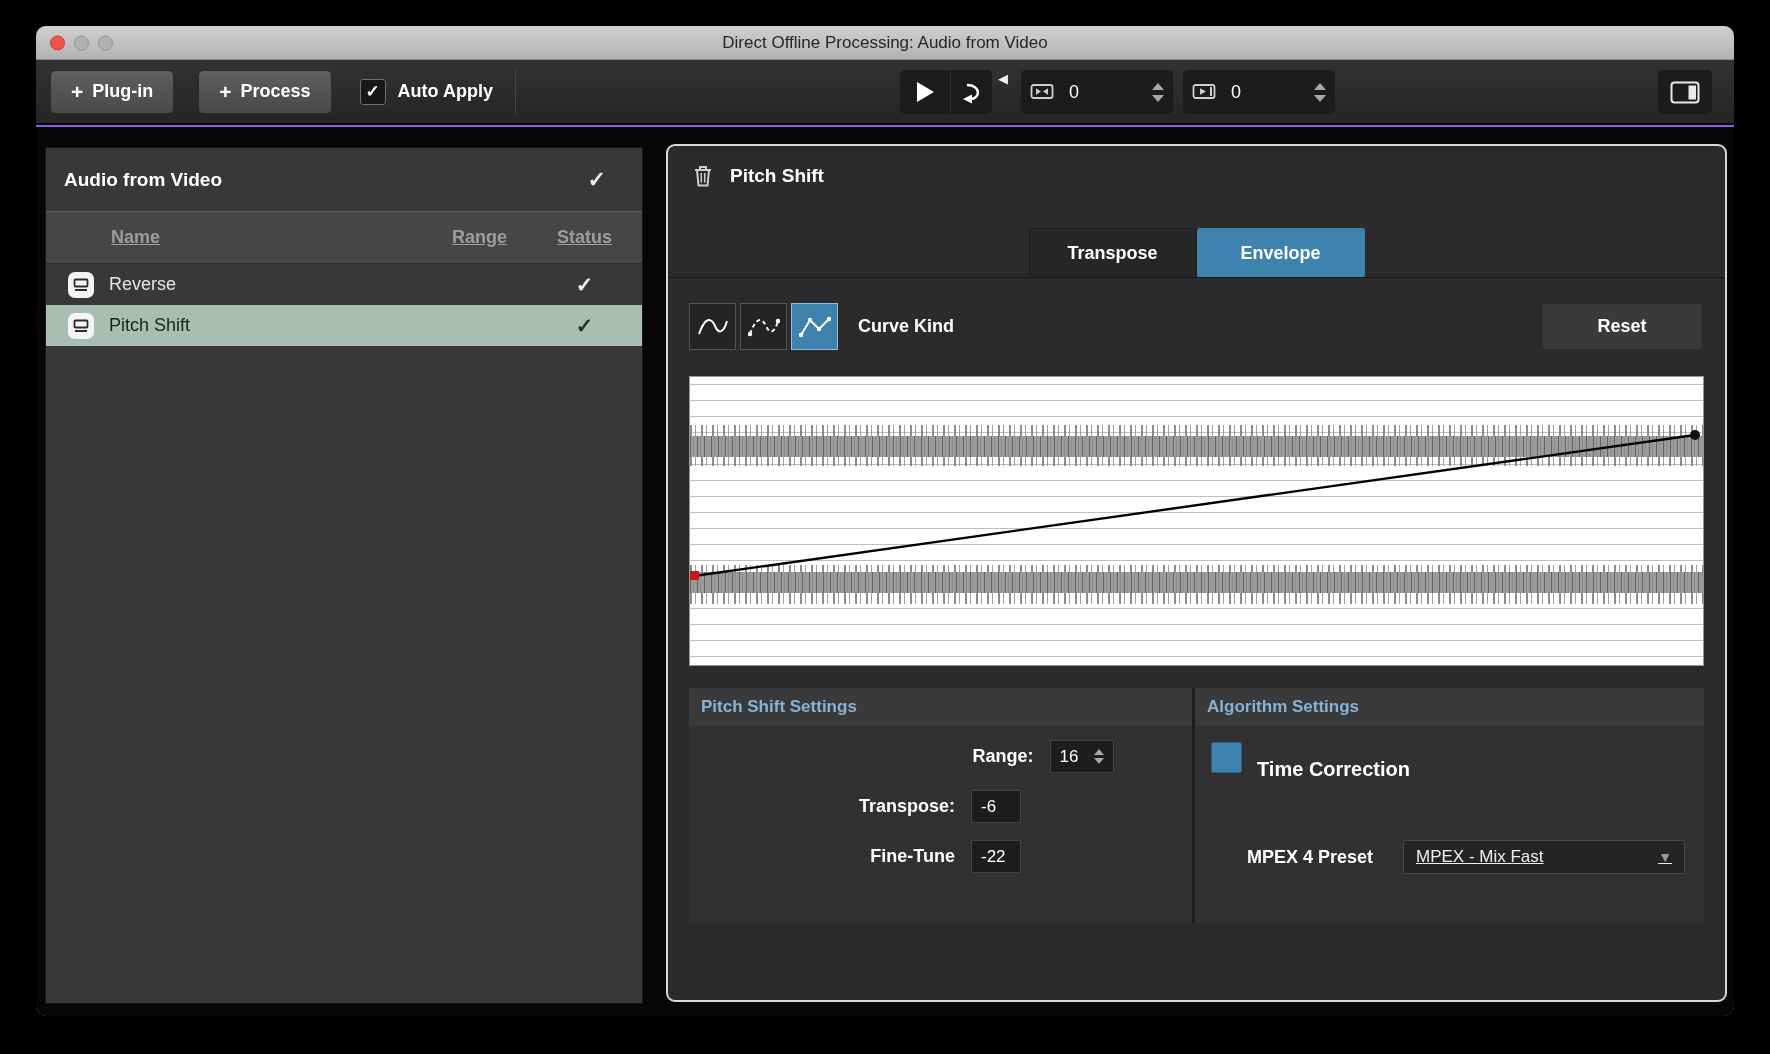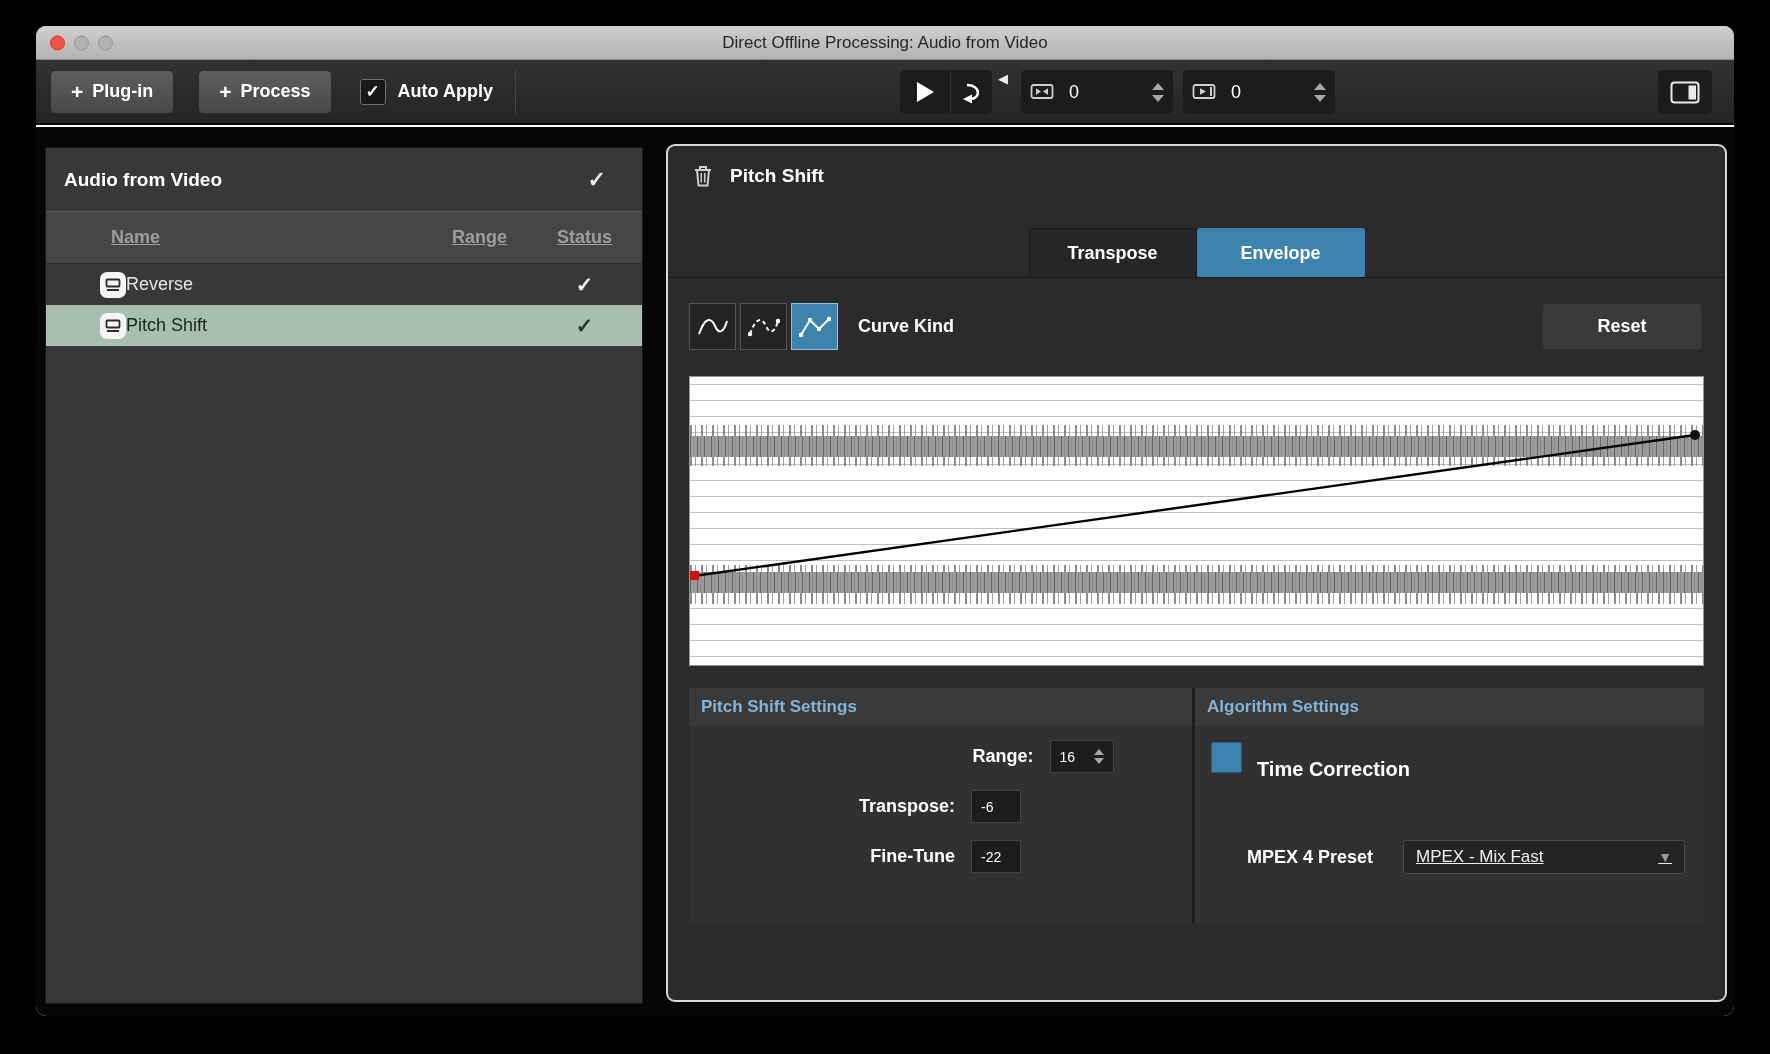--- a/index.html
+++ b/index.html
@@ -1,20 +1,20 @@
 <!DOCTYPE html>
 <html><head>
 <meta charset="utf-8">
 <style>
   * { margin:0; padding:0; box-sizing:border-box; }
   html,body { width:1770px; height:1054px; background:#000; font-family:"Liberation Sans",sans-serif; overflow:hidden; }
   body { position:relative; }
 
   .window { position:absolute; left:36px; top:26px; width:1698px; height:990px;
-            border-radius:10px; background:#ffffff; overflow:hidden;
+            border-radius:10px; background:#8b5cf6; overflow:hidden;
             box-shadow:0 22px 60px rgba(0,0,0,.7); }
 
   
   .titlebar { height:34px; background:linear-gradient(#d0d0d0,#b2b2b2);
               border-bottom:1px solid #8a8a8a; position:relative;
               display:flex; align-items:center; justify-content:center; }
   .title { font-size:17px; color:#262626; }
   .traffic { position:absolute; left:14px; top:50%; transform:translateY(-50%);
              display:flex; gap:9px; }
   .tl { width:15px; height:15px; border-radius:50%; display:inline-block; }
@@ -70,21 +70,21 @@
   .lp-header .check { font-size:22px; color:#ededed; }
   .lp-cols { height:52px; background:#464646; display:grid;
              grid-template-columns:1fr 130px 115px; align-items:center;
              color:#9d9d9d; font-weight:bold; font-size:18px; border-bottom:1px solid #2c2c2c;text-decoration:underline; }
   .col-name { padding-left:65px; }
   .col-range { text-align:right; padding-right:20px; }
   .col-status { text-align:center; }
   .row { height:41px; display:grid; grid-template-columns:1fr 130px 115px;
          align-items:center; color:#e6e6e6; font-size:18px; }
   .row.selected { background:#a9beb2; color:#15241b; }
-  .name-cell { display:flex; align-items:center; padding-left:22px;margin-left:32px; }
+  .name-cell { display:flex; align-items:center; gap:15px; padding-left:22px; }
   .range-cell { text-align:right; padding-right:20px; }
   .status-cell { text-align:center; }
   .status-cell .check { font-size:21px; font-weight:bold; color:#f2f2f2; }
   .row.selected .status-cell .check { color:#173a24; }
   .process-icon { width:26px; height:26px; border-radius:7px; background:#f4f4f4;
                   display:flex; align-items:center; justify-content:center; flex:0 0 auto; }
 
   
   .right-panel { position:absolute; left:630px; top:17px; width:1061px; height:858px;
                  background:#2b2b2b; border:2px solid #d8d8d8; border-radius:9px; }
@@ -131,21 +131,21 @@
   .set-col { position:relative; height:100%; }
   .set-col.left { width:506px; border-right:3px solid #1e1e1e; }
   .set-col.right { flex:1; }
   .sec-header { height:38px; background:#3a3a3a; display:flex; align-items:center;
                 padding:0 12px; color:#85b4d8; font-weight:bold; font-size:17px; }
   .param-row { height:33px; margin-top:17px; display:flex; align-items:center; }
   .param-row.first { margin-top:14px;justify-content:center; }
   .param-label { width:282px; text-align:right; color:#fff; font-weight:bold;
                  font-size:18px; padding-right:16px; }
   .value-box { height:33px; background:#1d1d1d; border:1px solid #424242;
-               display:flex; align-items:center; color:#fff; font-size:14px; padding:0 9px; }
+               display:flex; align-items:center; color:#fff; font-size:17px; padding:0 9px; }
   .value-box.w-spin { width:64px; }
   .value-box.plain { width:50px; }
   .value-box .spin i { border-left-width:5px; border-right-width:5px; }
   .value-box .spin .up { border-bottom-width:6px; }
   .value-box .spin .down { border-top-width:6px; }
   .value-box .spin { gap:3px; }
 
   .tc-check { position:absolute; left:16px; top:54px; width:31px; height:31px;
               background:#3e83ad; border:1px solid #2c5e7e; border-radius:2px; }
   .tc-label { position:absolute; left:62px; top:54px; height:31px; display:flex;

